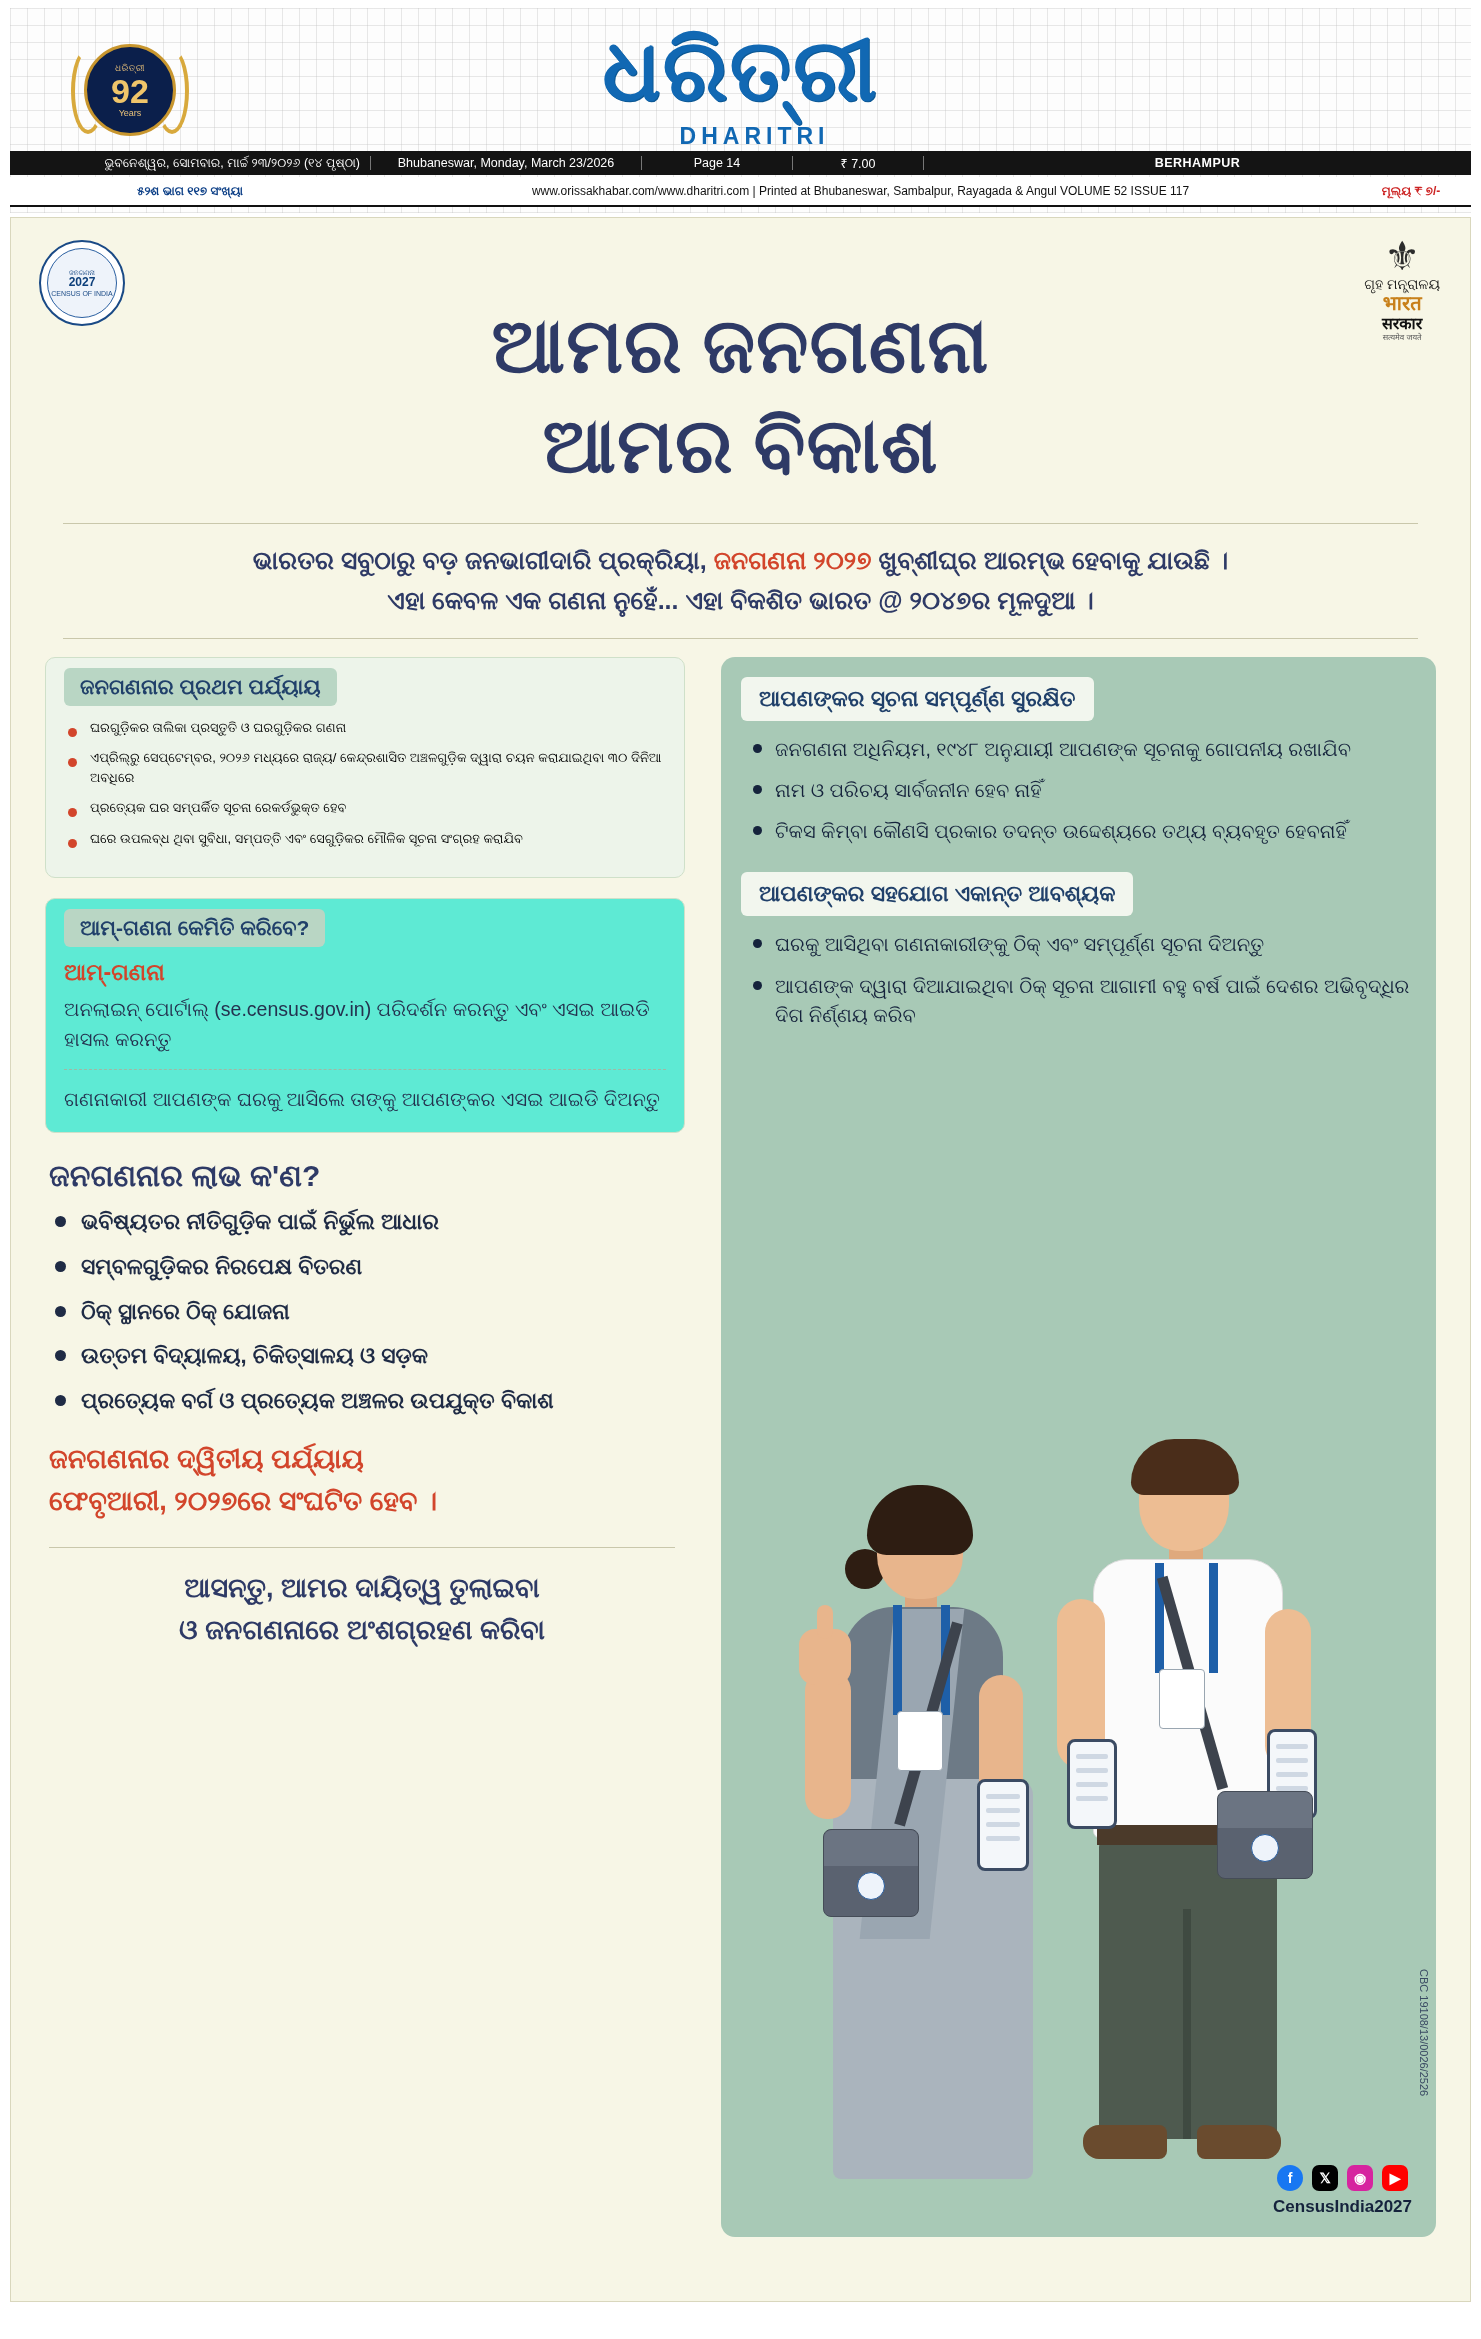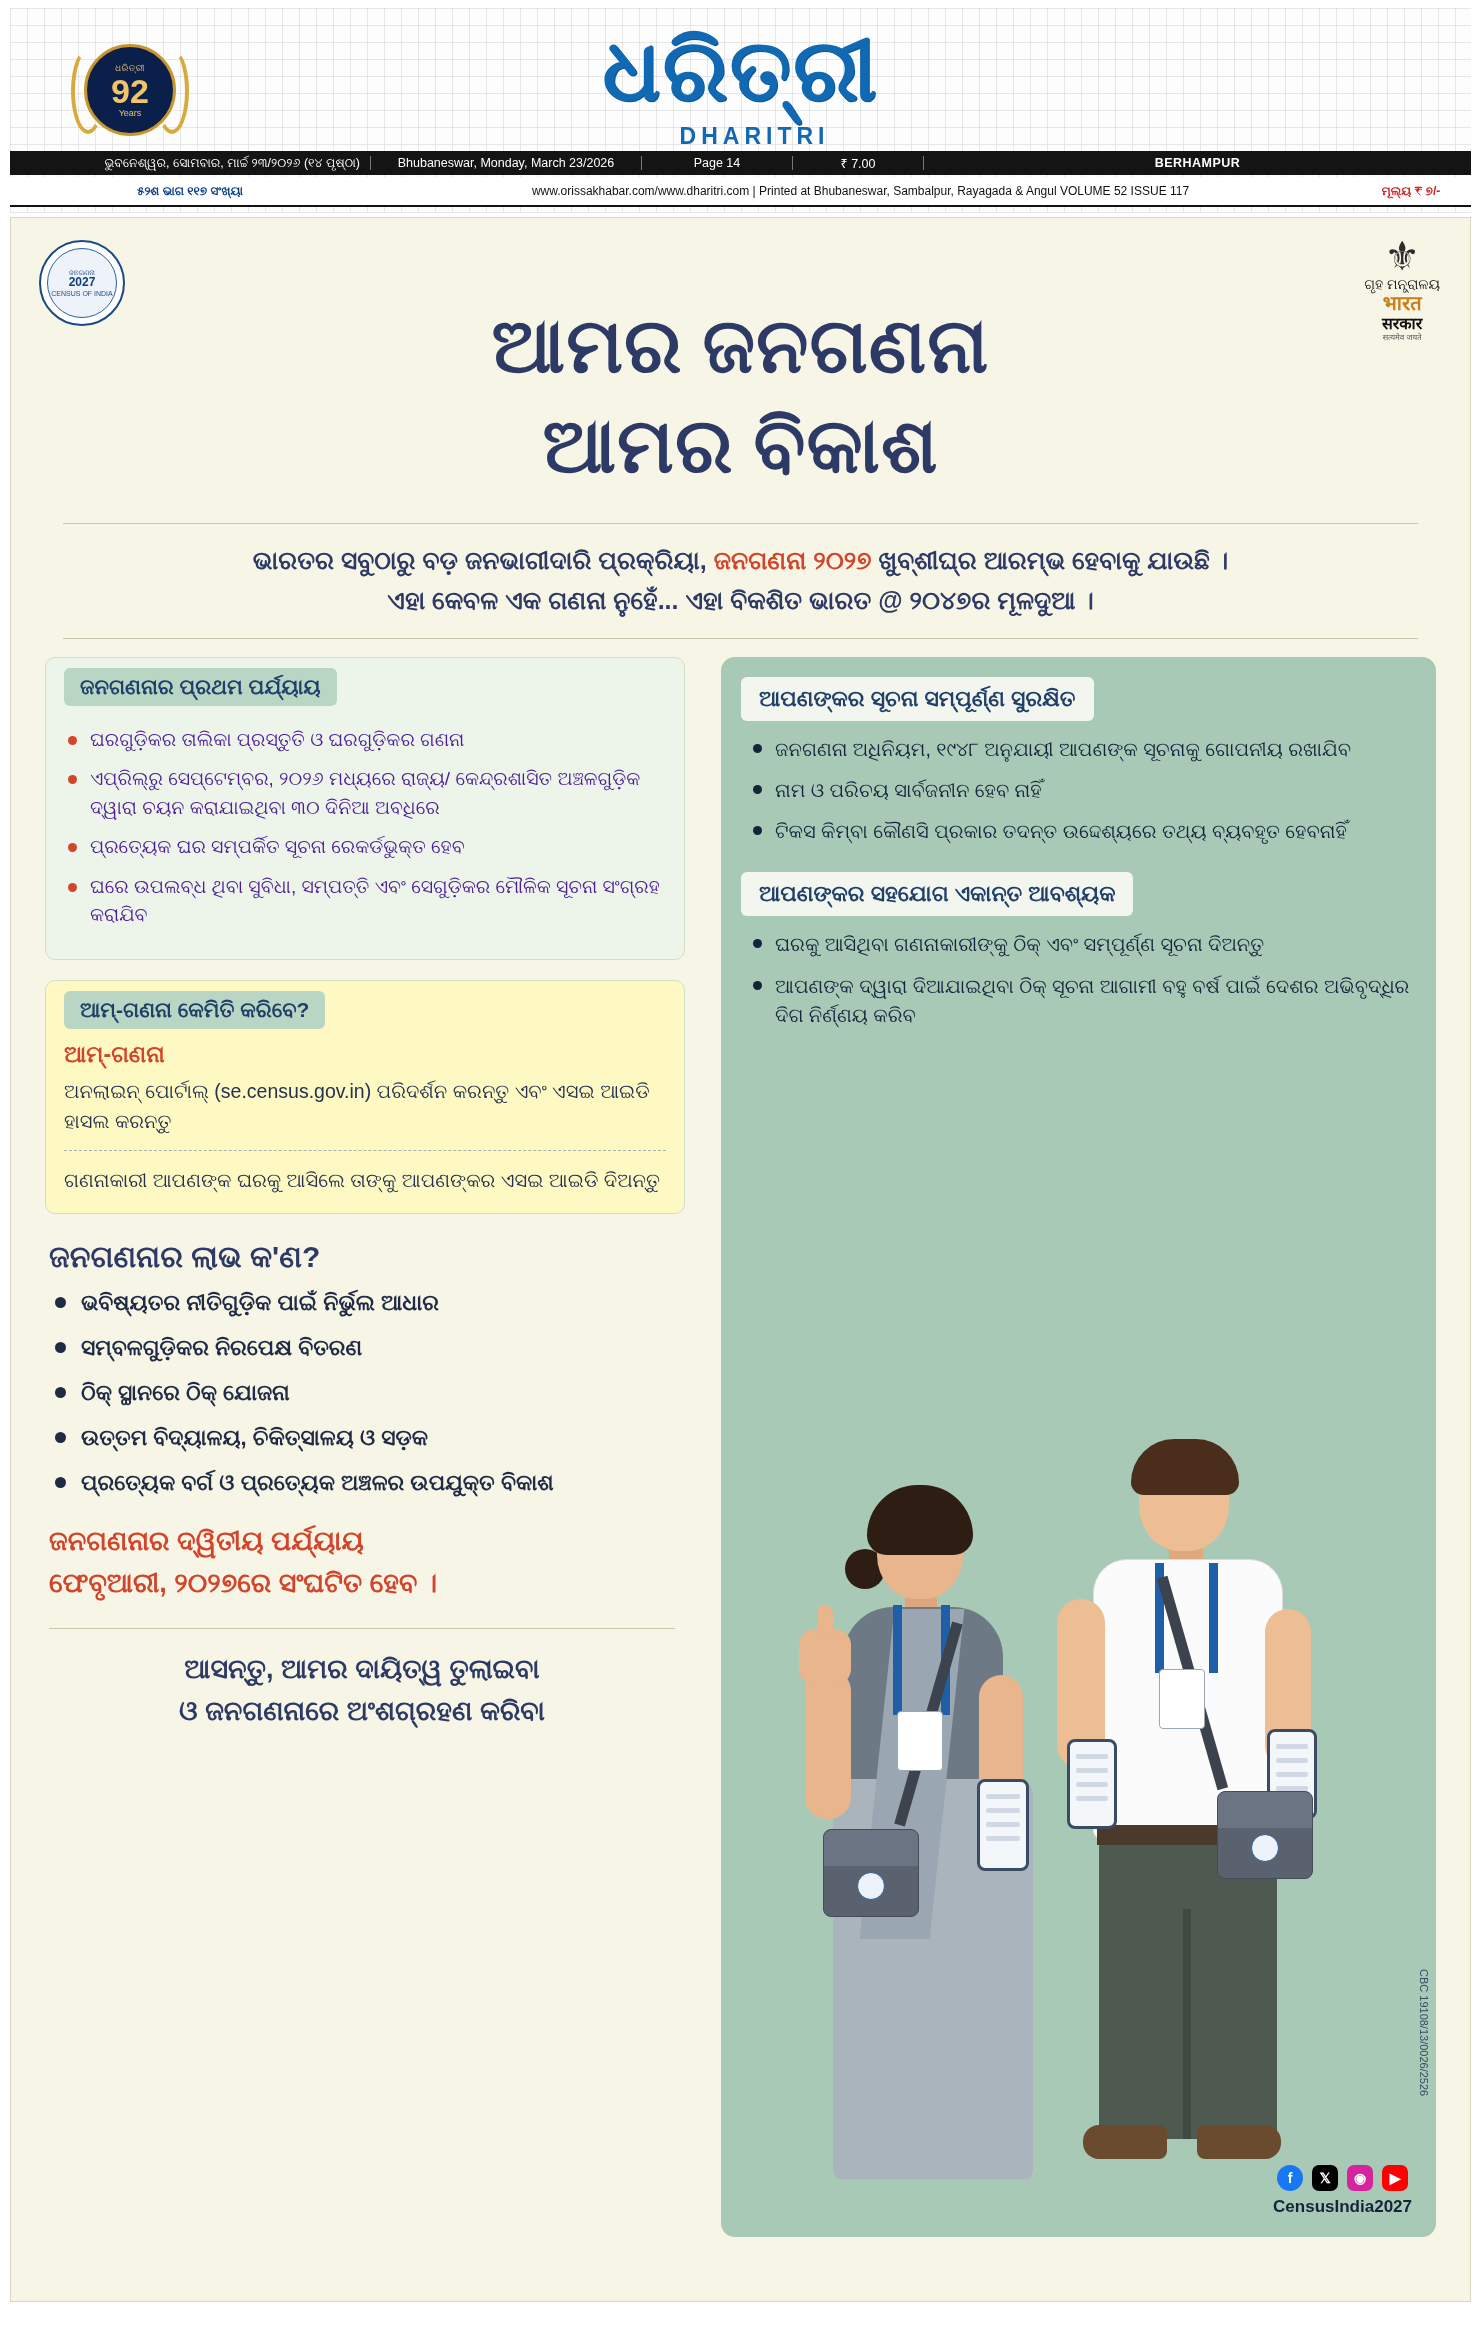--- a/index.html
+++ b/index.html
@@ -199,36 +199,35 @@
     font-size: 21px;
     border-radius: 6px;
     padding: 7px 16px;
     margin: -4px 0 12px 0;
   }
   ul.dotlist { list-style: none; }
   ul.dotlist li {
     position: relative;
     padding-left: 26px;
     margin-bottom: 11px;
-    font-size: 19px;
+    font-size: 13px;
     line-height: 1.5;
-    color: #4c1d95;
-    margin-top: 8px;
+    color: #000000;
   }
   ul.dotlist li::before {
     content: "";
     position: absolute;
     left: 4px; top: 10px;
     width: 9px; height: 9px;
     border-radius: 50%;
     background: #d2452b;
   }
 
   .selfcount-box {
-    background: #fef9c3;
+    background: #5eead4;
     border: 1px solid #cfe0c9;
     border-radius: 10px;
     padding: 14px 18px 18px 18px;
     margin-top: 20px;
   }
   .selfcount-title {
     color: #d2452b;
     font-weight: bold;
     font-size: 23px;
     margin-bottom: 8px;

